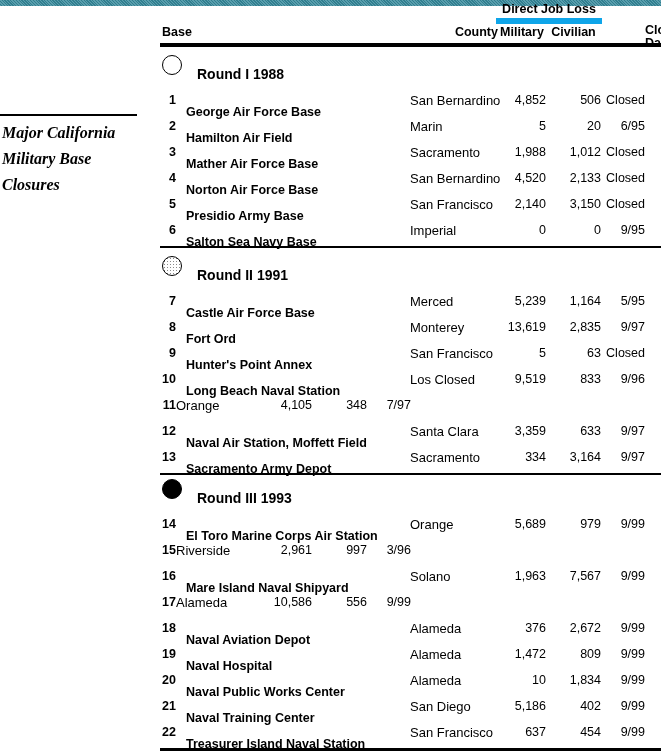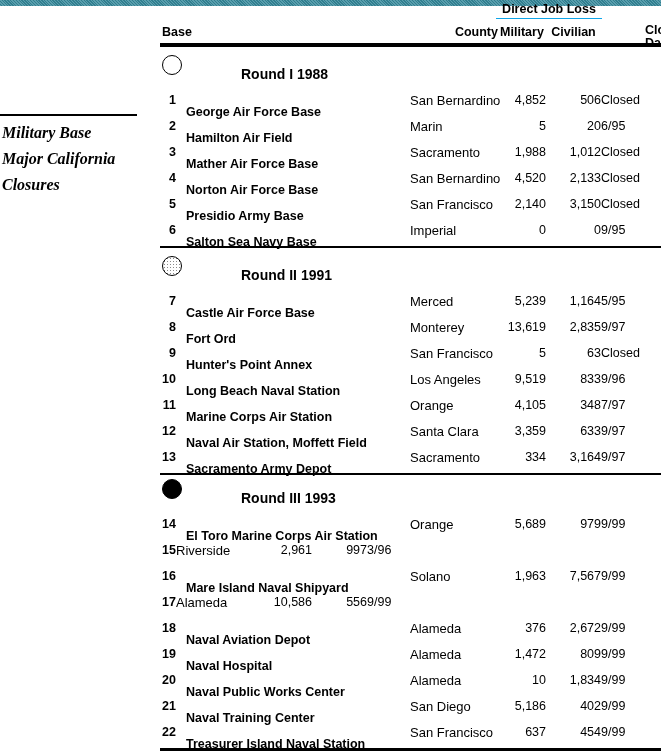--- a/index.html
+++ b/index.html
@@ -31,63 +31,63 @@
     padding-left: 2px;
   }
 
   
   .table-area { position: absolute; left: 160px; top: 0; width: 501px; }
 
   .thead { position: relative; height: 43px; border-bottom: 4px solid #000; font-weight: bold; font-size: 12.5px; }
   .h-base    { position: absolute; left: 2px;  bottom: 4px; }
   .h-county  { position: absolute; left: 251px; width: 87px; bottom: 4px; text-align: right; }
   .h-djl     { position: absolute; left: 336px; width: 106px; top: 2px; text-align: center;
-               border-bottom: 1px solid #0ea5e9; padding-bottom: 2px; }
+               border-bottom: 6px solid #0ea5e9; padding-bottom: 2px; }
   .h-military{ position: absolute; left: 338px; width: 48px; bottom: 4px; text-align: center; }
   .h-civilian{ position: absolute; left: 386px; width: 55px; bottom: 4px; text-align: center; }
   .h-closure { position: absolute; left: 441px; width: 56px; top: 24px; line-height: 13px; margin-left: 44px; }
 
   
   .round-section { margin-top: 8px; }
   .round-section:last-child { margin-top: 4px; }
-  .round-header { display: flex; align-items: flex-start; height: 28px; margin: 0 0 4px 2px; gap: 44px; }
+  .round-header { display: flex; align-items: flex-start; height: 28px; margin: 0 0 4px 2px; }
   .round-icon { width: 20px; height: 20px; border-radius: 50%; box-sizing: border-box; flex: 0 0 auto; }
   .circle-outline { border: 1.5px solid #000; background: #fff; }
   .circle-stippled {
     border: 1.5px solid #000;
     background-color: #fff;
     background-image: radial-gradient(#8a8a8a 34%, rgba(0,0,0,0) 36%);
     background-size: 3px 3px;
   }
   .circle-filled { background: #000; border: 1.5px solid #000; }
   .round-title { font-weight: bold; font-size: 14px; margin-left: 15px; padding-top: 11px; white-space: nowrap; }
 
   
   .trow { display: flex; align-items: center; height: 26px; font-size: 12.5px; white-space: nowrap; }
   .cell { display: block; box-sizing: border-box; }
   .c-num    { width: 16px;  text-align: right; font-weight: bold; flex: 0 0 auto; }
   .c-base   { flex: 1 1 auto; padding-left: 10px; font-weight: bold; overflow: hidden; margin-top: 24px; }
   .c-county { width: 92px;  flex: 0 0 auto; font-size: 13px; }
   .c-mil    { width: 44px;  text-align: right; flex: 0 0 auto; }
   .c-civ    { width: 55px;  text-align: right; flex: 0 0 auto; }
-  .c-date   { width: 60px;  text-align: left; padding-right: 0; flex: 0 0 auto; }
+  .c-date   { width: 60px;  text-align: right; padding-right: 16px; flex: 0 0 auto; }
 
   .section-rule { height: 2px; background: #000; margin-top: 3px; }
   .section-rule.bottom { height: 3px; }
 </style>
 </head>
 <body>
 
 <div class="top-bar"></div>
 
 <aside class="sidebar">
   <div class="sidebar-rule"></div>
   <div class="sidebar-title">
+    <div>Major California</div>
     <div>Military Base</div>
-    <div>Major California</div>
     <div>Closures</div>
   </div>
 </aside>
 
 <main class="table-area">
   <div class="thead">
     <span class="h-base">Base</span>
     <span class="h-county">County</span>
     <span class="h-djl">Direct Job Loss</span>
     <span class="h-military">Military</span>
@@ -175,28 +175,27 @@
           <span class="cell c-num">9</span>
           <span class="cell c-base">Hunter's Point Annex</span>
           <span class="cell c-county">San Francisco</span>
           <span class="cell c-mil">5</span>
           <span class="cell c-civ">63</span>
           <span class="cell c-date">Closed</span>
         </div>
         <div class="trow">
           <span class="cell c-num">10</span>
           <span class="cell c-base">Long Beach Naval Station</span>
-          <span class="cell c-county">Los Angeles</span>
+          <span class="cell c-county">Los Closed</span>
           <span class="cell c-mil">9,519</span>
           <span class="cell c-civ">833</span>
           <span class="cell c-date">9/96</span>
         </div>
         <div class="trow">
           <span class="cell c-num">11</span>
-          <span class="cell c-base">Marine Corps Air Station</span>
           <span class="cell c-county">Orange</span>
           <span class="cell c-mil">4,105</span>
           <span class="cell c-civ">348</span>
           <span class="cell c-date">7/97</span>
         </div>
         <div class="trow">
           <span class="cell c-num">12</span>
           <span class="cell c-base">Naval Air Station, Moffett Field</span>
           <span class="cell c-county">Santa Clara</span>
           <span class="cell c-mil">3,359</span>

